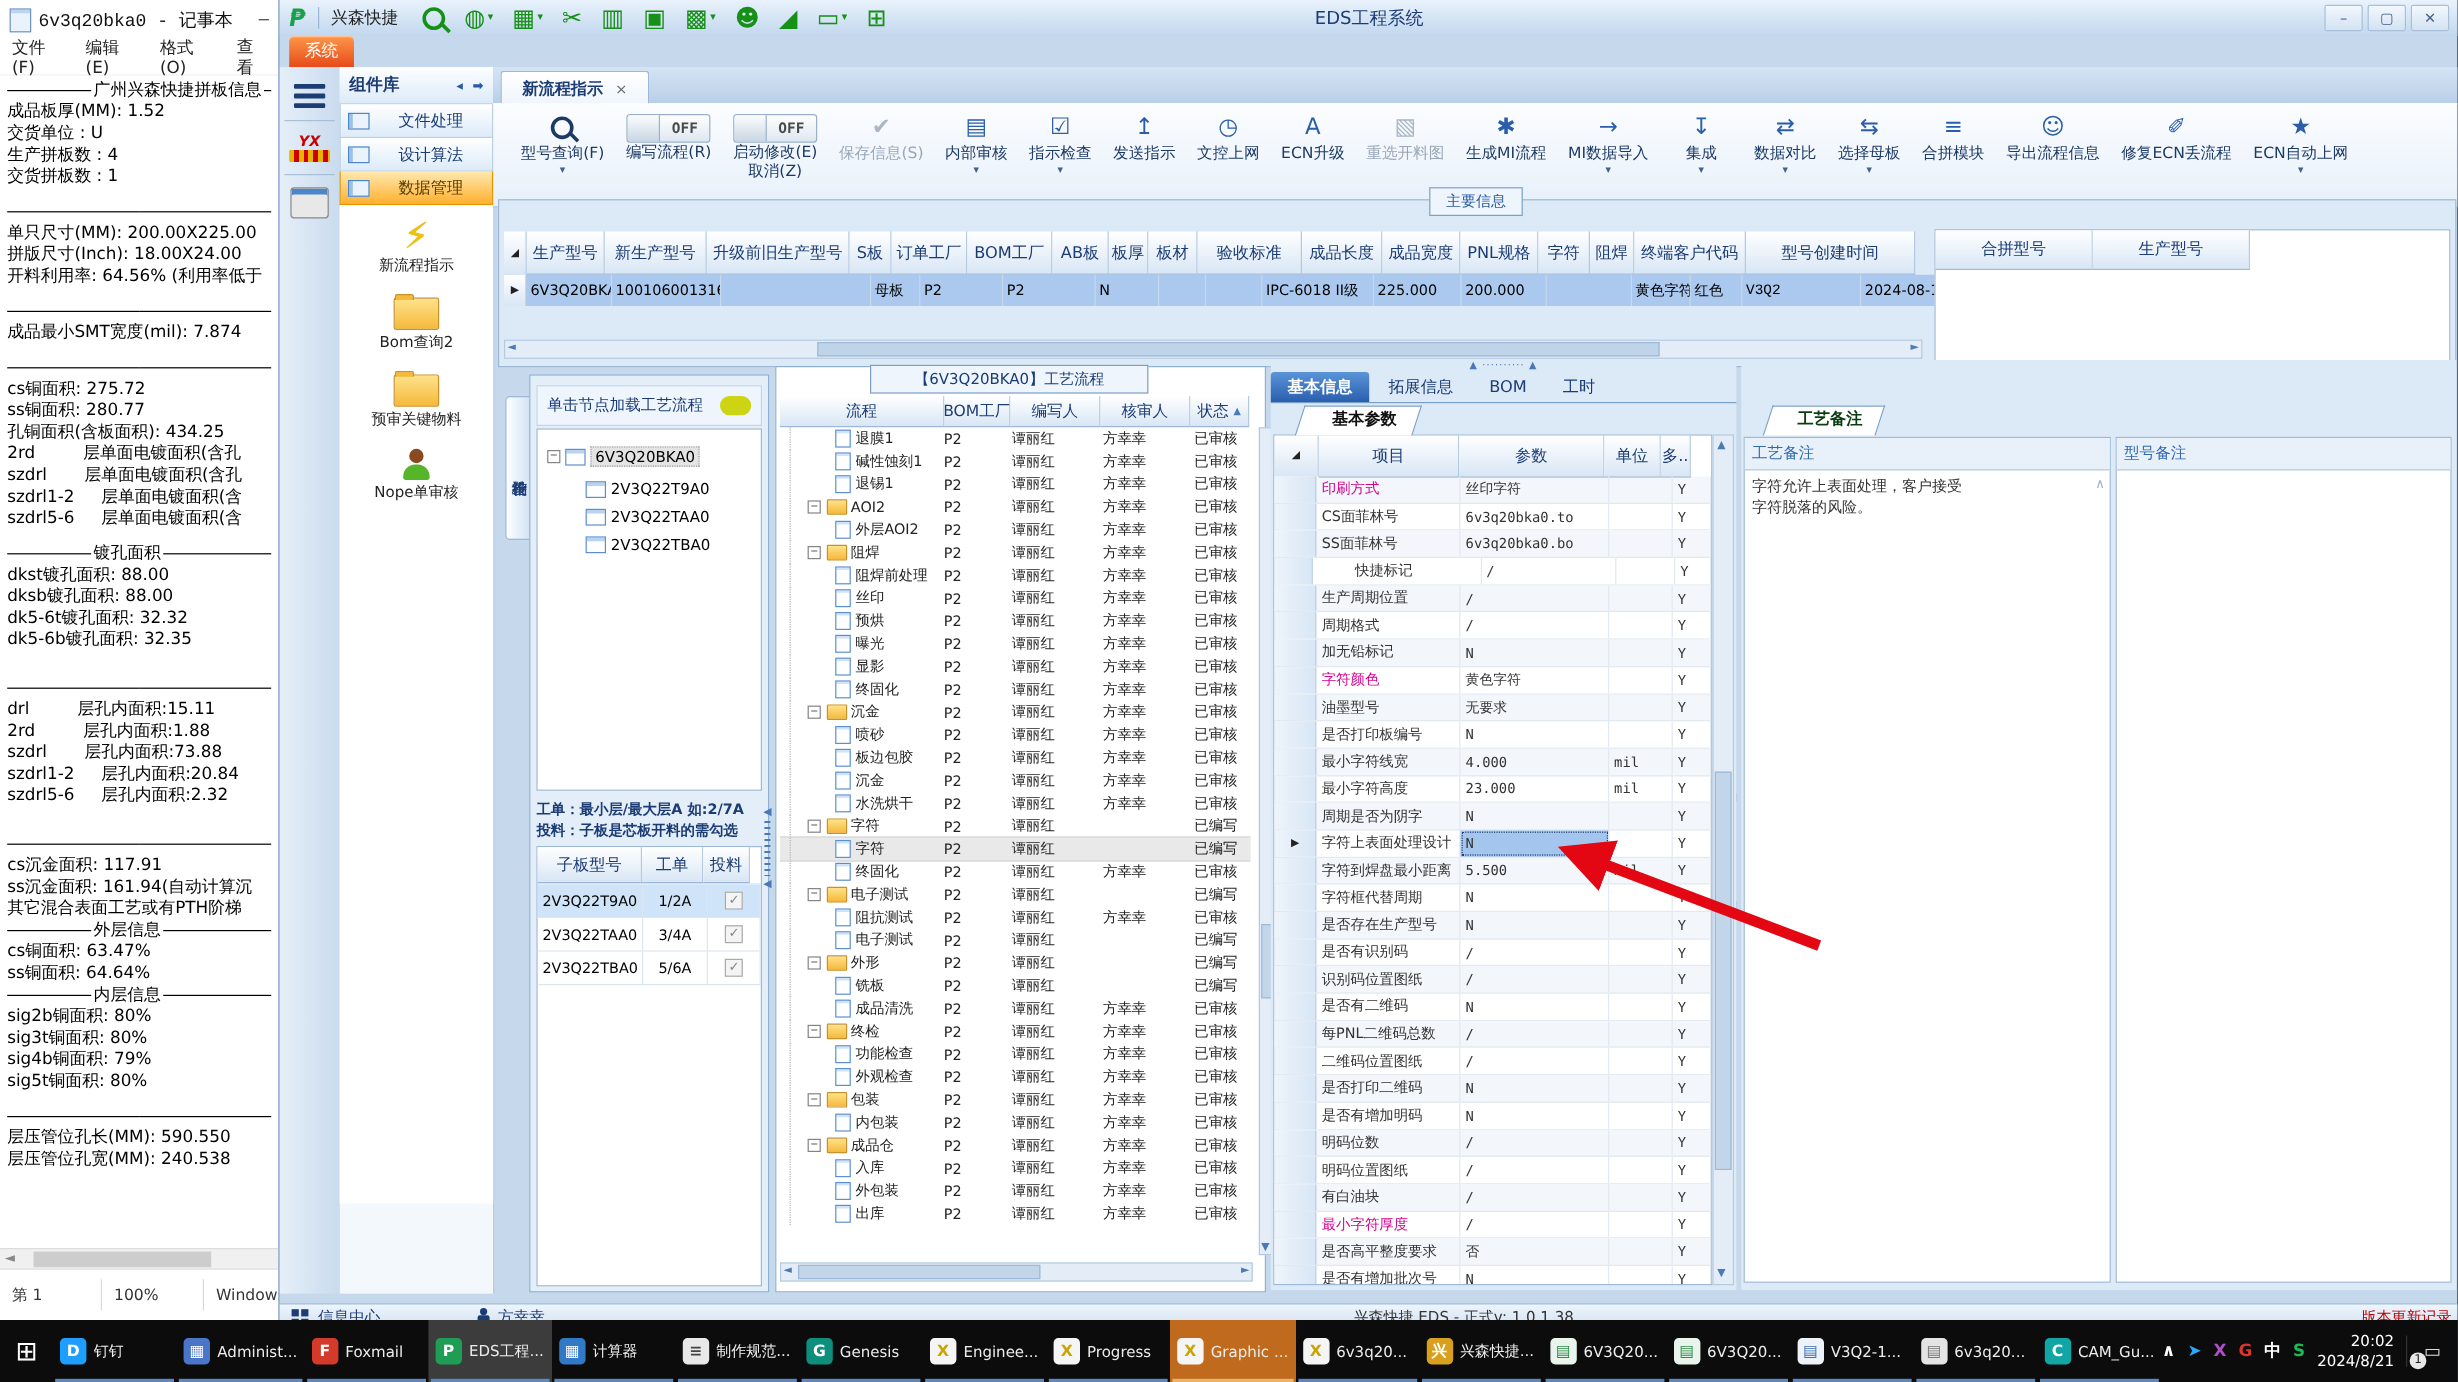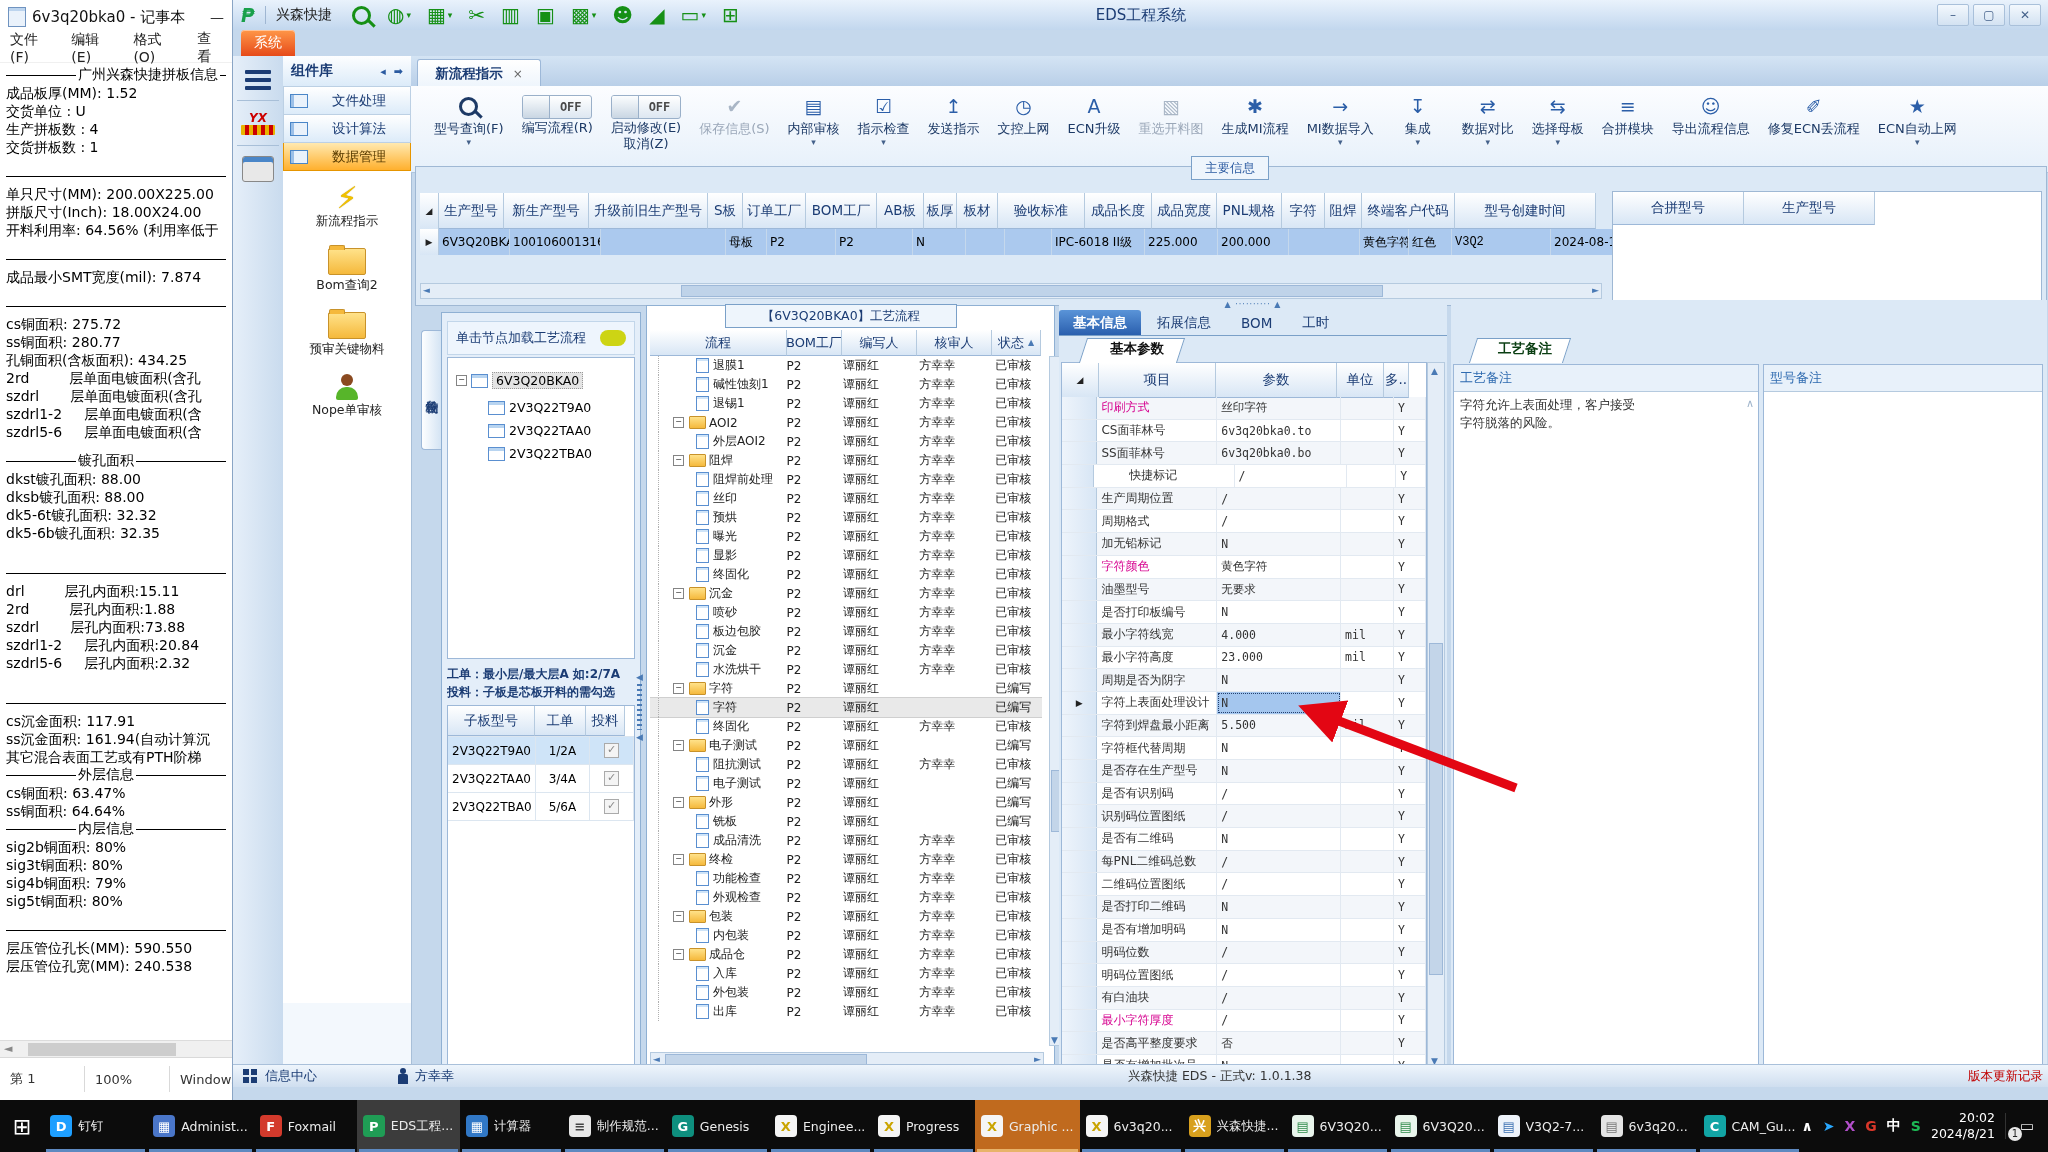--- a/index.html
+++ b/index.html
@@ -2,21 +2,21 @@
 <html><head>
 <meta charset="utf-8">
 <style>
   html,body{margin:0;padding:0;background:#222;}
   #screen{position:relative;width:2048px;height:1152px;overflow:hidden;background:#000;
     font-family:"DejaVu Sans","Liberation Sans",sans-serif;font-size:13px;cursor:default;}
   .abs{position:absolute;}
 
   
   #notepad{left:0;top:0;width:232px;height:1100px;background:#fff;border-right:1px solid #7f9db9;}
-  .np-title{height:34px;display:flex;align-items:center;gap:6px;padding:0 8px;background:#fff;font-size:15px;color:#111;}
+  .np-title{height:34px;display:flex;align-items:center;gap:6px;padding:0 8px;background:#fff;font-size:15px;color:#111;font-family:Liberation Mono, monospace;}
   .np-doc-ico{width:16px;height:18px;background:#eaf2fb;border:1px solid #6f93c0;box-shadow:inset 0 3px 0 #bcd4ee;}
   .np-min{margin-left:auto;color:#333;font-size:14px;}
   .np-menu{height:28px;display:flex;align-items:center;gap:20px;padding:0 10px;font-size:14px;color:#222;border-bottom:1px solid #f0f0f0;}
   #np-lines{left:0;top:64px;right:0;height:976px;padding:2px 6px;overflow:hidden;color:#000;font-size:14px;}
   .np-line{height:18px;line-height:18px;white-space:pre;overflow:hidden;}
   .np-blank{height:11px;}
   .np-rule{height:18px;display:flex;align-items:center;}
   .np-rule .seg{flex:1;border-top:1.6px solid #000;}
   .np-rule .lbl{padding:0 2px;font-size:14px;white-space:nowrap;}
   .np-hscroll{left:0;bottom:42px;right:0;height:17px;background:#f0f0f0;border-top:1px solid #dcdcdc;}
@@ -158,21 +158,21 @@
   .note-box{position:absolute;top:64px;bottom:6px;background:#fff;border:1px solid #9db8d8;}
   .note-head{height:26px;background:#e8f1fa;border-bottom:1px solid #b5cadf;display:flex;align-items:center;padding:0 6px;color:#2f6bb0;font-size:13px;}
   .note-body{padding:4px 6px;font-size:12.5px;color:#333;line-height:18px;}
   .note-up{position:absolute;right:4px;top:32px;color:#9fb4cb;font-size:11px;}
 
   
   .vsplit{width:9px;display:flex;flex-direction:column;align-items:center;color:#4a7ab5;font-size:9px;}
   .vsplit .dots{width:5px;flex:1;background:repeating-linear-gradient(#4a7ab5 0 2px,transparent 2px 5px);margin:2px 0;}
 
   
-  .eds-status{left:0;right:0;top:1064px;height:22px;background:linear-gradient(#eef5fc,#cfdeef);border-top:1px solid #a9c0da;display:flex;align-items:center;font-size:13px;color:#1b3c74;}
+  .eds-status{left:0;right:0;top:1086px;height:22px;background:linear-gradient(#eef5fc,#cfdeef);border-top:1px solid #a9c0da;display:flex;align-items:center;font-size:13px;color:#1b3c74;}
   .sq4{width:14px;height:14px;display:grid;grid-template-columns:6px 6px;grid-gap:2px;margin:0 8px 0 10px;}
   .sq4 div{background:#1b3c74;}
   .man-ico{width:12px;height:16px;position:relative;margin:0 6px 0 80px;}
   .man-ico:before{content:"";position:absolute;left:3px;top:0;width:6px;height:6px;border-radius:50%;background:#1b3c74;}
   .man-ico:after{content:"";position:absolute;left:1px;top:6px;width:10px;height:10px;background:#1b3c74;border-radius:2px 2px 0 0;}
   .ver-text{position:absolute;left:895px;color:#333;font-size:12.5px;}
   .upd-link{position:absolute;right:6px;color:#c00000;font-size:12.5px;}
 
   
   #taskbar{left:0;top:1100px;width:2048px;height:52px;background:#0c0c0c;display:flex;align-items:stretch;}
@@ -1419,21 +1419,21 @@
         <span class="tb-lbl">6V3Q20...</span>
         <span class="ul"></span>
       </div>
       <div class="tb-item">
         <span class="tb-ic" style="background: rgb(233, 245, 236); color: rgb(46, 139, 74);">▤</span>
         <span class="tb-lbl">6V3Q20...</span>
         <span class="ul"></span>
       </div>
       <div class="tb-item">
         <span class="tb-ic" style="background: rgb(238, 243, 250); color: rgb(58, 111, 176);">▤</span>
-        <span class="tb-lbl">V3Q2-7...</span>
+        <span class="tb-lbl">V3Q2-1...</span>
         <span class="ul"></span>
       </div>
       <div class="tb-item">
         <span class="tb-ic" style="background: rgb(228, 228, 228); color: rgb(119, 119, 119);">▤</span>
         <span class="tb-lbl">6v3q20...</span>
         <span class="ul"></span>
       </div>
       <div class="tb-item">
         <span class="tb-ic" style="background: rgb(18, 165, 165); color: rgb(255, 255, 255);">C</span>
         <span class="tb-lbl">CAM_Gu...</span>

